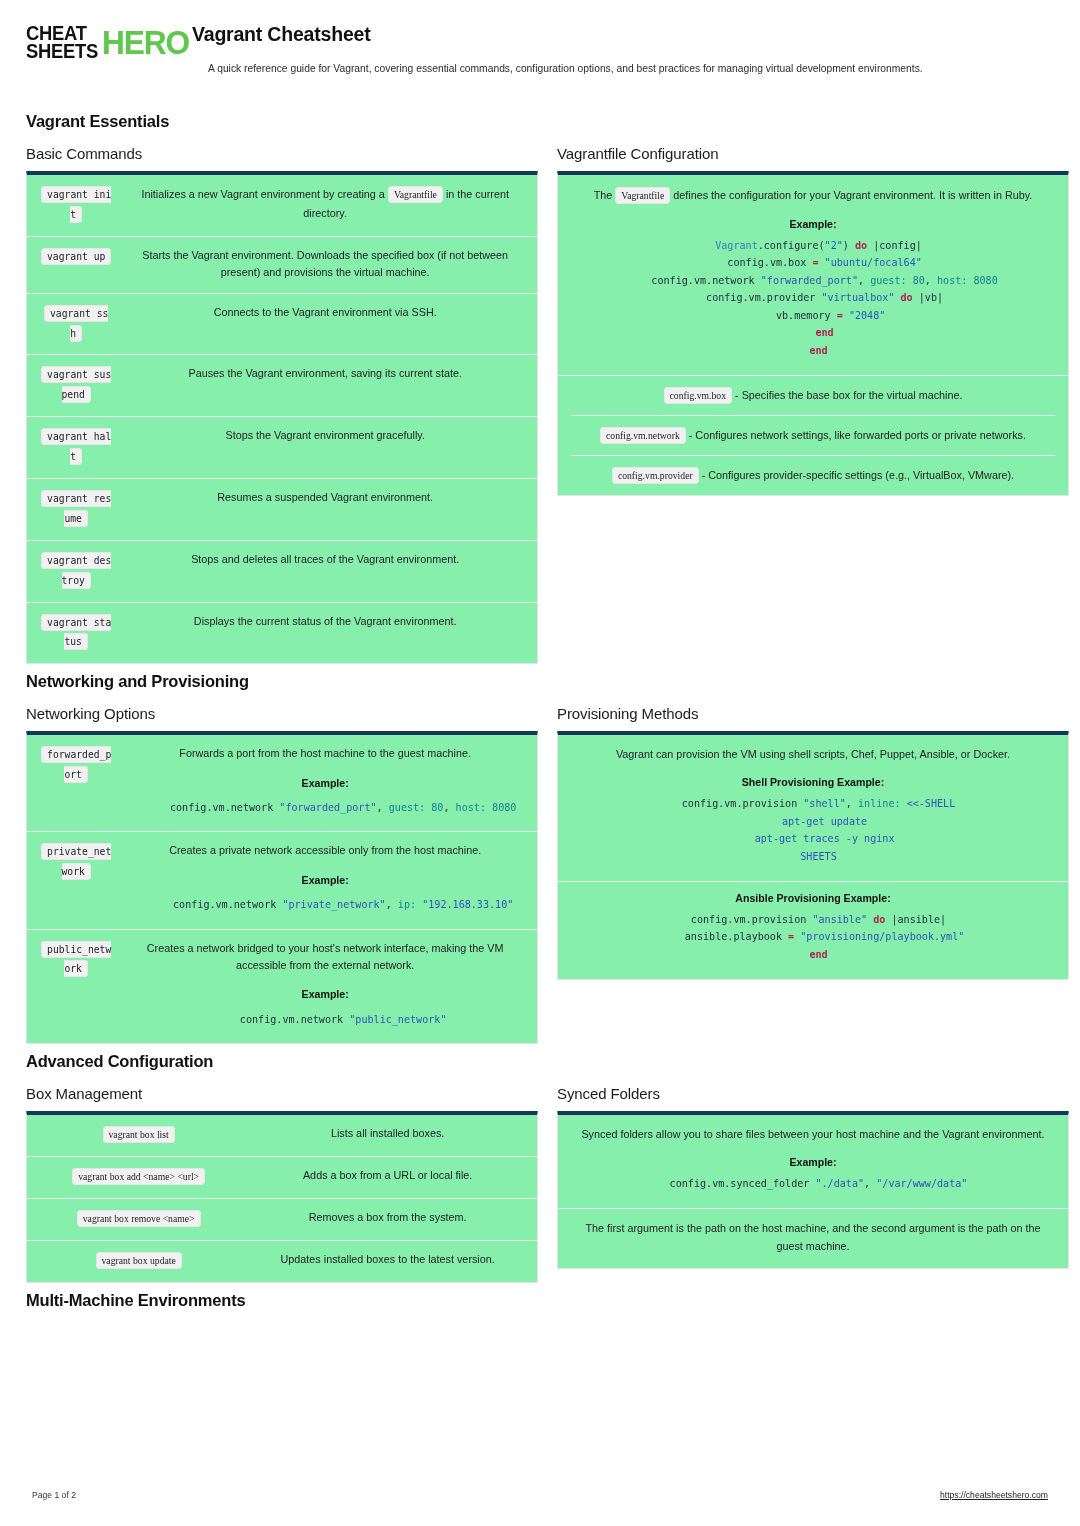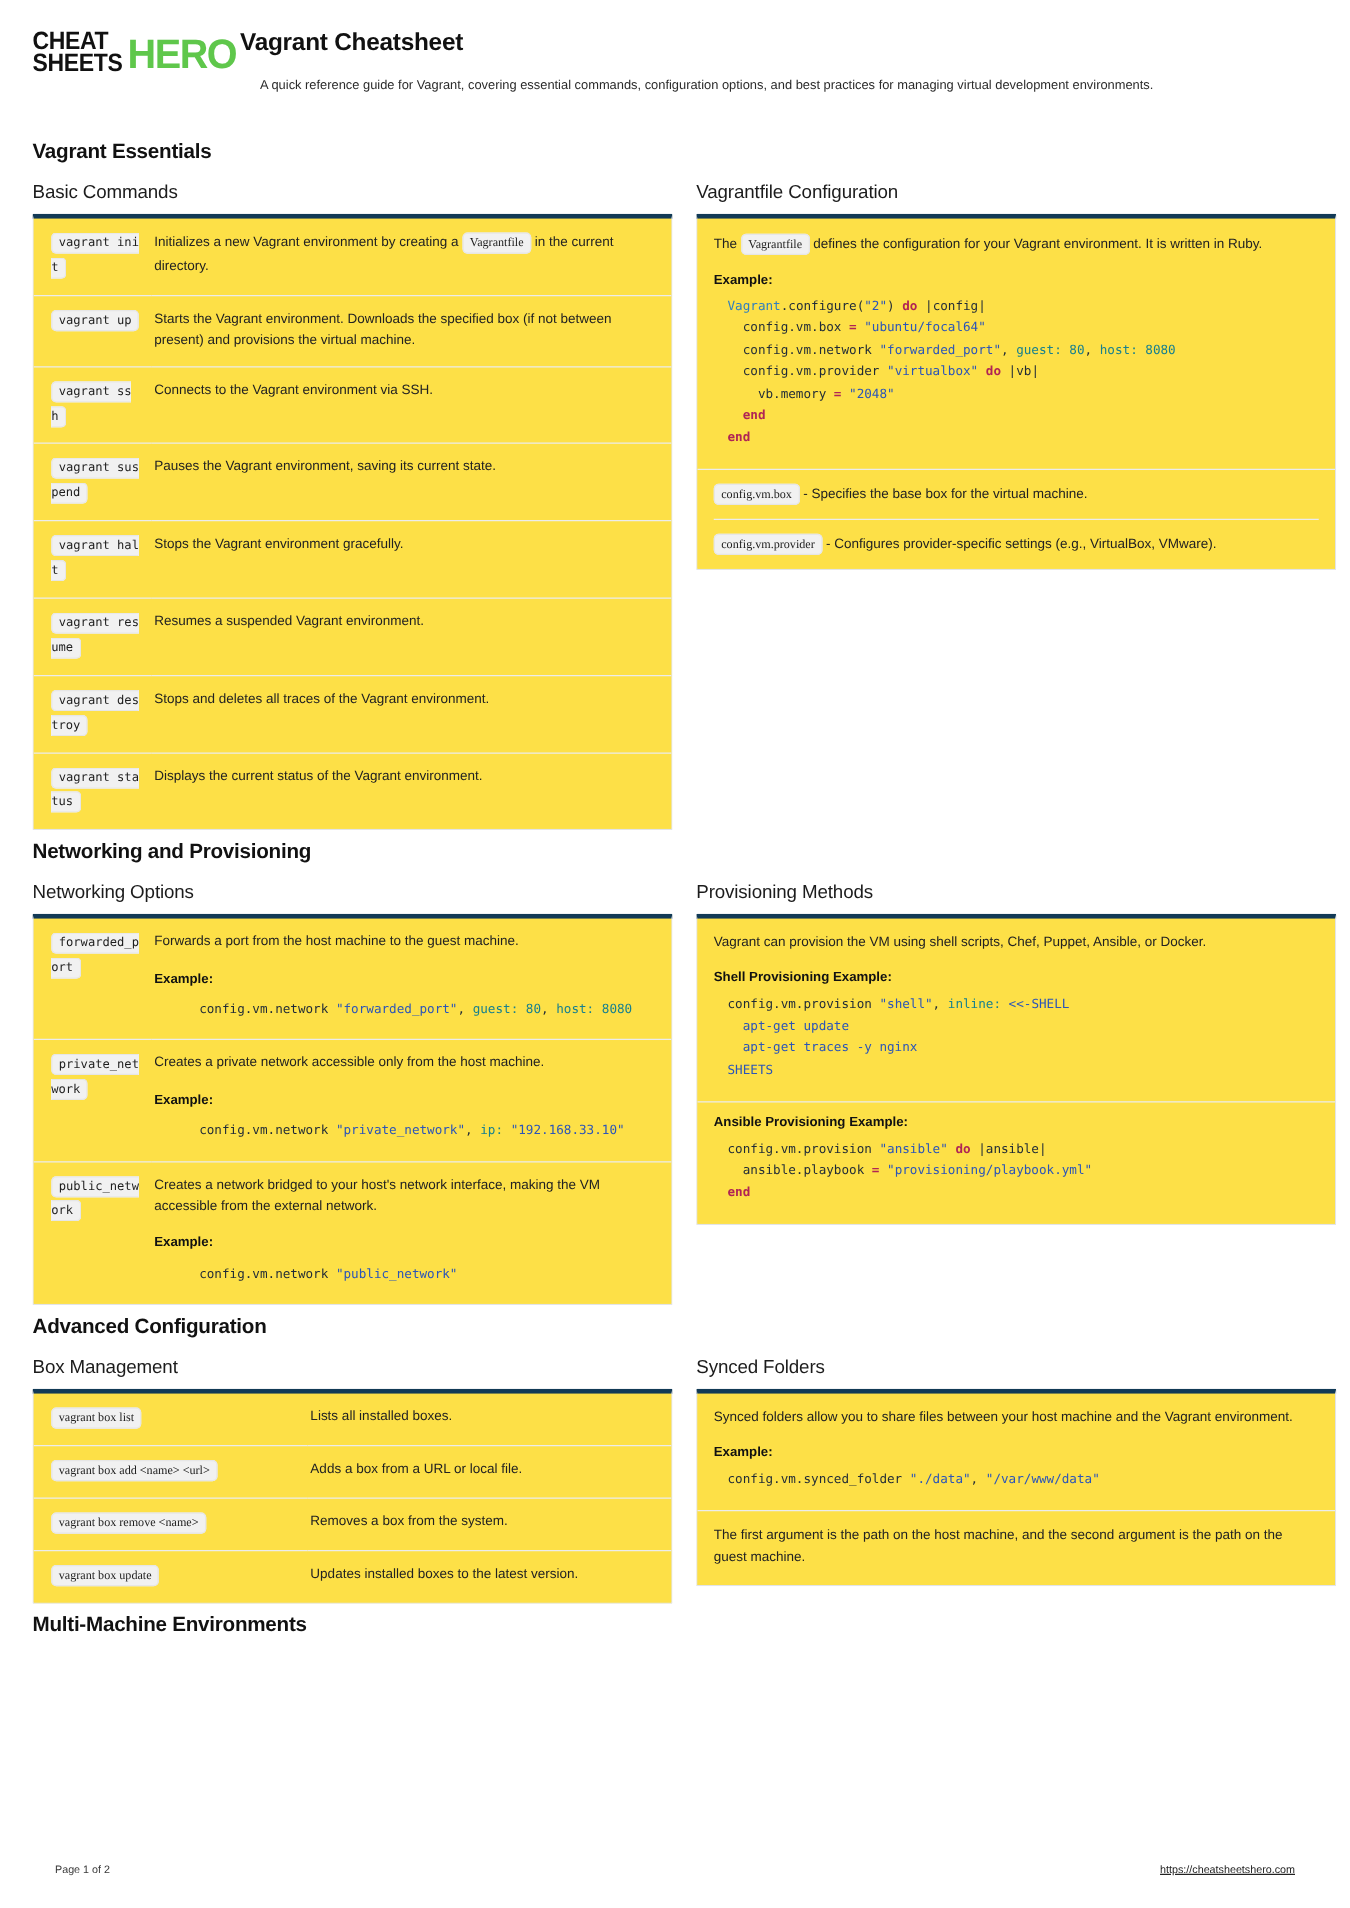--- a/index.html
+++ b/index.html
@@ -47,22 +47,23 @@
   .h-sub { font-size: 15px; font-weight: 400; color: #1c1c1c; margin: 0 0 9px 0; letter-spacing: -0.1px; }
 
   
   .cols { display: flex; gap: 19px; align-items: flex-start; }
   .col { width: 512px; flex: 0 0 512px; }
 
   
   .panel {
     border: 1px solid #e2e4e7;
     border-top: 4px solid #123a56;
-    background: #fde047;
+    background: #86efac;
     border-radius: 1px;
+    text-align: center;
   }
   .panel-pad { padding: 11px 13px 12px 13px; }
 
   
   .tbl { width: 100%; border-collapse: collapse; }
   .tbl tr + tr td { border-top: 1px solid #ececec; }
   .tbl td { padding: 10px 10px 11px 10px; vertical-align: top; font-size: 10.8px; line-height: 1.62; color: #222; }
   .tbl td.c-cmd { width: 18.5%; padding-left: 14px; }
   .tbl.wide td.c-cmd { width: 43%; }
   .tbl td.c-desc { padding-left: 2px; }
@@ -104,21 +105,21 @@
   .lbl-ex { font-size: 10.6px; font-weight: 700; color: #111; margin: 12px 0 0 0; }
   .row-sep { border-top: 1px solid #ececec; margin: 11px -13px 0 -13px; padding-top: 11px; }
   .defline { font-size: 10.8px; line-height: 1.6; color: #222; }
   .defrow { padding: 9px 0 9px 0; }
   .defrow + .defrow { border-top: 1px solid #ececec; }
   .h-big-gap { margin-top: 8px; }
 
   
   .footer {
     position: absolute; left: 0; right: 0; bottom: 26px;
-    padding: 0 44px;
+    padding: 0 32px;
     display: flex; justify-content: space-between; align-items: baseline;
     font-size: 8.6px; color: #3a3a3a;
   }
   .footer a { color: #222; text-decoration: underline; }
 </style>
 </head>
 <body>
 
 <div class="page">
 
@@ -193,20 +194,21 @@
   config.vm.network <span class="k-str">"forwarded_port"</span>, <span class="k-sym">guest: 80</span>, <span class="k-sym">host: 8080</span>
   config.vm.provider <span class="k-str">"virtualbox"</span> <span class="k-kw">do</span> |vb|
     vb.memory <span class="k-op">=</span> <span class="k-str">"2048"</span>
   <span class="k-kw">end</span>
 <span class="k-kw">end</span></pre>
         </div>
         <div>
           <div class="row-sep" style="margin:0 0 0 0; padding:0;"></div>
           <div style="padding: 0 13px;">
             <div class="defrow"><code class="chip nowrap">config.vm.box</code><span class="defline"> - Specifies the base box for the virtual machine.</span></div>
+            <div class="defrow"><code class="chip nowrap">config.vm.network</code><span class="defline"> - Configures network settings, like forwarded ports or private networks.</span></div>
             <div class="defrow"><code class="chip nowrap">config.vm.provider</code><span class="defline"> - Configures provider-specific settings (e.g., VirtualBox, VMware).</span></div>
           </div>
         </div>
       </div>
     </div>
   </div>
 
   <h2 class="h-section h-big-gap">Networking and Provisioning</h2>
 
   <div class="cols">

